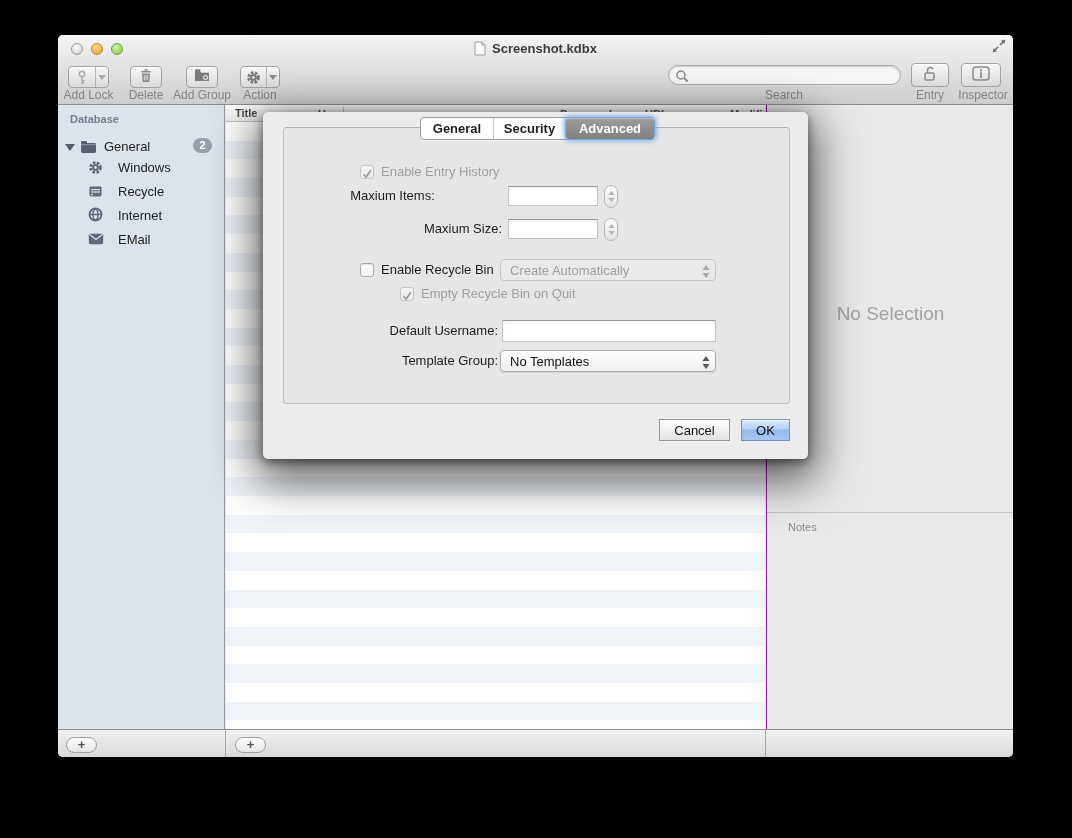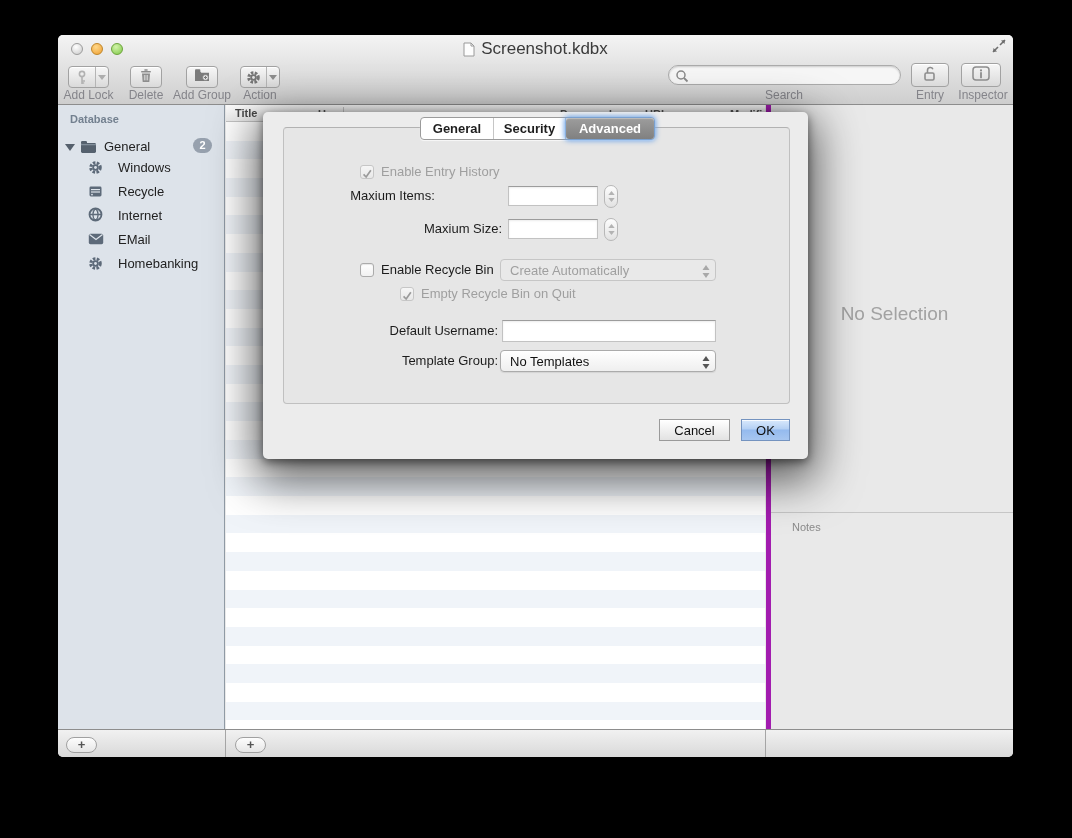--- a/index.html
+++ b/index.html
@@ -14,21 +14,21 @@
 
   
   .chrome { position:absolute; left:0; top:0; width:955px; height:70px;
     background:linear-gradient(#f4f4f4, #cecece); border-bottom:1px solid #8d8d8d; }
   .traffic { position:absolute; top:8px; width:12px; height:12px; border-radius:50%; }
   .t-close { left:13px; background:radial-gradient(circle at 40% 30%, #ffffff, #c9c9c9); border:1px solid #9c9c9c; }
   .t-min   { left:33px; background:radial-gradient(circle at 40% 30%, #ffd88a, #ee9f32); border:1px solid #c08629; }
   .t-zoom  { left:53px; background:radial-gradient(circle at 40% 30%, #d2f3a9, #7fc848); border:1px solid #6da43c; }
   .titlewrap { position:absolute; left:0; top:4px; width:955px; text-align:center; }
   .titlewrap .doc { display:inline-block; vertical-align:-3px; margin-right:6px; }
-  .titletext { font-size:17px; color:#3b3b3b; font-weight:normal; }
+  .titletext { font-size:13px; color:#3b3b3b; font-weight:bold; }
   .fsicon { position:absolute; right:6px; top:4px; width:16px; height:14px; }
   .tb-btn { position:absolute; top:31px; height:22px; border:1px solid #a2a2a2; border-radius:4px;
     background:linear-gradient(#f7f7f7,#dadada); box-shadow:inset 0 1px 0 #fff;
     display:flex; align-items:center; justify-content:center; }
   .tb-split { display:flex; align-items:stretch; padding:0; }
   .tb-split .seg1 { width:26px; display:flex; align-items:center; justify-content:center; }
   .tb-split .seg2 { width:13px; border-left:1px solid #b5b5b5; display:flex; align-items:center; justify-content:center; }
   .tb-label { position:absolute; top:53px; font-size:12px; color:#84848a; text-align:center; }
   .searchfield { position:absolute; left:610px; top:30px; width:233px; height:20px;
     border:1px solid #ababab; border-radius:10px; background:#f6f6f6;
@@ -51,21 +51,21 @@
 
   .listpane { position:absolute; left:168px; top:70px; width:539px; height:624px; background:#fff; }
   .listheader { position:absolute; left:0; top:0; width:539px; height:17px;
     background:linear-gradient(#fdfdfd,#ebebeb); border-bottom:1px solid #c3c3c3; }
   .listheader .col { position:absolute; top:2px; font-size:11px; font-weight:bold; color:#4a4a4a; }
   .colsep { position:absolute; left:117px; top:2px; width:1px; height:13px; background:#c8c8c8; }
   .stripes { position:absolute; left:0; top:17px; width:539px; height:607px;
     background:repeating-linear-gradient(180deg,#ffffff 0px,#ffffff 18.7px,#f0f4f9 18.7px,#f0f4f9 37.4px); }
 
   .inspector { position:absolute; left:708px; top:70px; width:247px; height:624px; background:#e9e9e9;
-    border-left:5px solid #a21caf; }
+    border-left:1px solid #a21caf; }
   .nosel { position:absolute; left:0; top:198px; width:247px; text-align:center;
     font-size:19px; color:#a2a2a2; }
   .insp-div { position:absolute; left:0; top:407px; width:247px; height:1px; background:#c6c6c6; }
   .notes { position:absolute; left:21px; top:416px; font-size:11px; color:#8b8b8b; }
 
   .bottombar { position:absolute; left:0; top:694px; width:955px; height:28px;
     background:linear-gradient(#f1f1f1,#d9d9d9); border-top:1px solid #8d8d8d; }
   .bb-vdiv { position:absolute; top:0; width:1px; height:28px; background:#a5a5a5; }
   .pillplus { position:absolute; top:7px; width:31px; height:16px; border:1px solid #a0a0a0; border-radius:8px;
     background:linear-gradient(#fdfdfd,#e6e6e6); color:#555; font-size:13px; font-weight:bold;
@@ -276,30 +276,20 @@
       </div>
       <div class="sb-row" style="top:123px;">
         <span class="sb-ic" style="left:30px; top:5px;">
           <svg width="16" height="12" viewBox="0 0 16 12">
               <rect x="0.8" y="0.8" width="14.4" height="10.4" rx="1.6" fill="#5d6a79"></rect>
               <path d="M1.5 1.5 L8 6.5 L14.5 1.5" fill="none" stroke="#dde3ea" stroke-width="1.2"></path>
             </svg>
         </span>
         <span class="lbl" style="left:60px;">EMail</span>
       </div>
-      <div class="sb-row" style="top:147px;">
-        <span class="sb-ic" style="left:30px; top:4px;">
-          <svg width="15" height="15" viewBox="0 0 16 16">
-              <circle cx="8" cy="8" r="5" fill="none" stroke="#5d6a79" stroke-width="3.4" stroke-dasharray="2.6 1.45"></circle>
-              <circle cx="8" cy="8" r="3.4" fill="#5d6a79"></circle>
-              <circle cx="8" cy="8" r="1.5" fill="#dde3ea"></circle>
-            </svg>
-        </span>
-        <span class="lbl" style="left:60px;">Homebanking</span>
-      </div>
     </div>
 
     <div class="listpane">
       <div class="listheader">
         <span class="col" style="left:9px;">Title</span>
         <span class="colsep"></span>
       </div>
       <div class="stripes"></div>
     </div>
     <span class="bgcol" style="left:260px;">Username</span>

